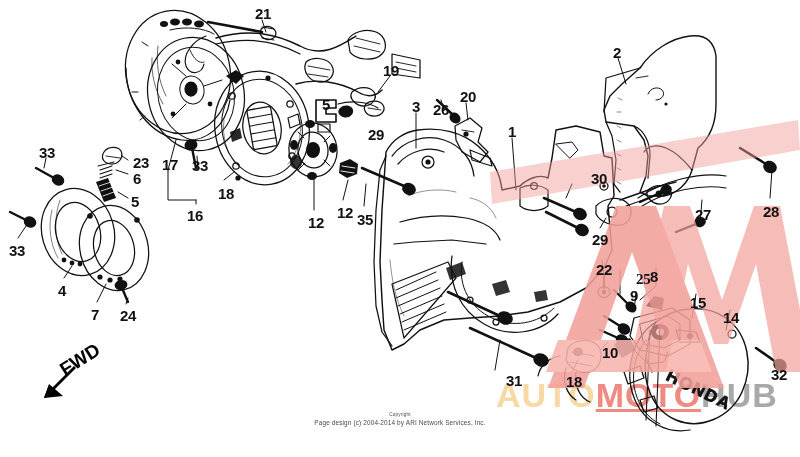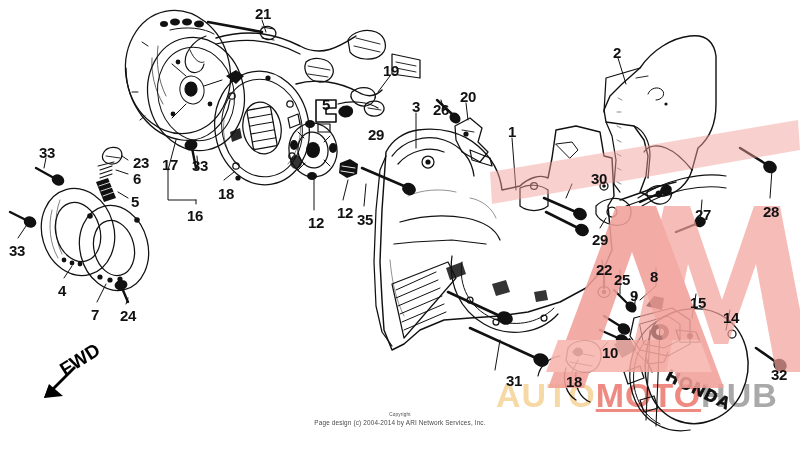--- a/index.html
+++ b/index.html
@@ -529,21 +529,21 @@
       <div class="callout" style="left: 187px; top: 208px;">16</div>
       <div class="callout" style="left: 308px; top: 215px;">12</div>
       <div class="callout" style="left: 337px; top: 205px;">12</div>
       <div class="callout" style="left: 357px; top: 212px;">35</div>
       <div class="callout" style="left: 9px; top: 243px;">33</div>
       <div class="callout" style="left: 592px; top: 232px;">29</div>
       <div class="callout" style="left: 58px; top: 283px;">4</div>
       <div class="callout" style="left: 91px; top: 307px;">7</div>
       <div class="callout" style="left: 120px; top: 308px;">24</div>
       <div class="callout" style="left: 596px; top: 262px;">22</div>
-      <div class="callout" style="left: 614px; top: 272px;">25</div>
+      <div class="callout" style="left: 636px; top: 272px; font-family: Liberation Serif, serif;">25</div>
       <div class="callout" style="left: 650px; top: 269px;">8</div>
       <div class="callout" style="left: 630px; top: 288px;">9</div>
       <div class="callout" style="left: 690px; top: 295px;">15</div>
       <div class="callout" style="left: 723px; top: 310px;">14</div>
       <div class="callout" style="left: 602px; top: 345px;">10</div>
       <div class="callout" style="left: 566px; top: 374px;">18</div>
       <div class="callout" style="left: 506px; top: 373px;">31</div>
       <div class="callout" style="left: 771px; top: 367px;">32</div>
     </div>
 

